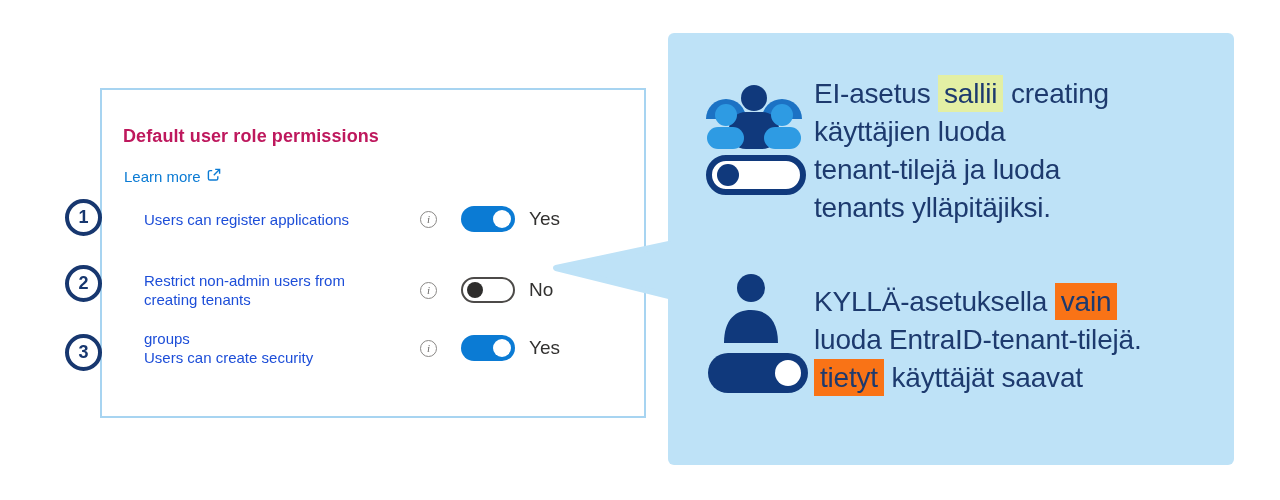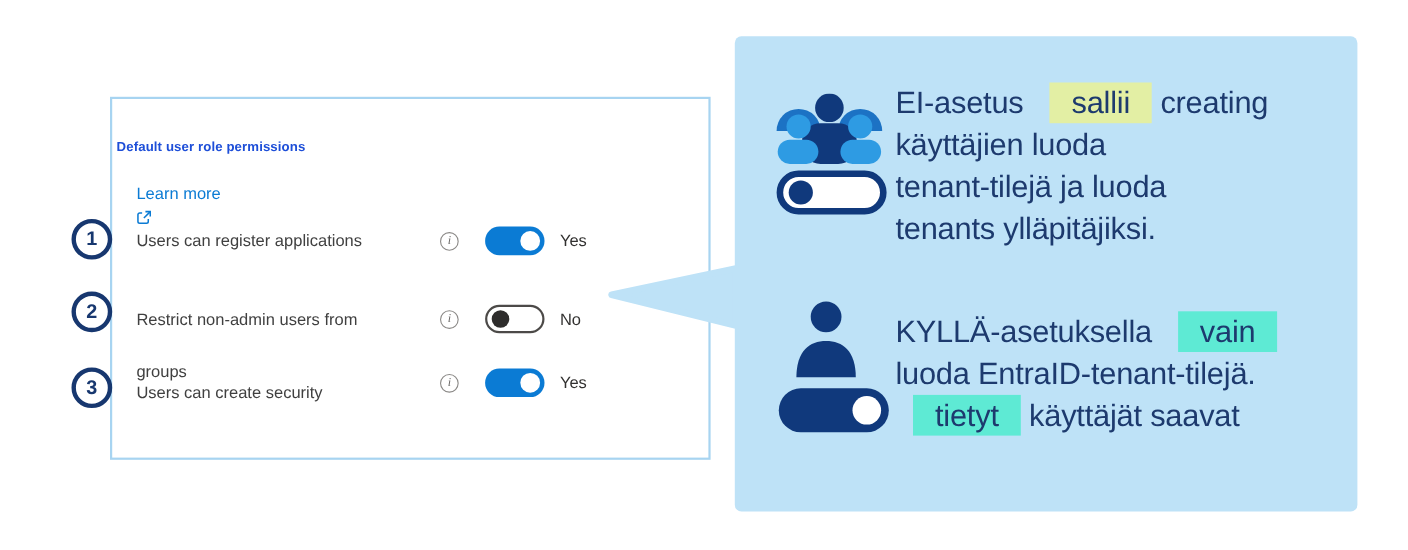--- a/index.html
+++ b/index.html
@@ -9,36 +9,36 @@
     background:#ffffff; overflow:hidden;
     font-family:"Liberation Sans", sans-serif;
   }
 
   
   .panel {
     position:absolute; left:100px; top:88px; width:546px; height:330px;
     background:#ffffff; border:2px solid #a7d4f1; z-index:1;
   }
   .panel-title {
-    position:absolute; left:4px; top:36px;
-    font-size:12px; font-weight:700; color:#1d4ed8; letter-spacing:0.1px;
+    position:absolute; left:21px; top:36px;
+    font-size:18px; font-weight:700; color:#be185d; letter-spacing:0.1px;
   }
   .learn-more {
     position:absolute; left:22px; top:78px;
-    display:flex; align-items:flex-start; gap:6px;
-    font-size:15px; color:#0b7bd4; text-decoration:none; cursor:pointer;flex-direction:column;
+    display:flex; align-items:center; gap:6px;
+    font-size:15px; color:#0b7bd4; text-decoration:none; cursor:pointer;
   }
   .perm-row {
     position:absolute; left:22px; display:flex; align-items:center;
   }
   .row-1 { top:104px; height:50px; }
   .row-2 { top:172px; height:56px; }
   .row-3 { top:230px; height:56px; }
   .perm-label {
-    width:276px; font-size:15px; line-height:19px; color:#404040;
+    width:276px; font-size:15px; line-height:19px; color:#1d4ed8;margin-left:20px;
   }
   .info-icon {
     width:17px; height:17px; border:1px solid #8a8886; border-radius:50%;
     color:#6b6968; font-size:11px; line-height:15px; text-align:center;
     font-style:italic; font-family:"Liberation Serif", serif;
     flex:0 0 auto; margin-right:24px; cursor:pointer;
   }
   .toggle {
     position:relative; width:54px; height:26px; border-radius:13px;
     flex:0 0 auto; margin-right:14px; cursor:pointer;
@@ -46,21 +46,21 @@
   .toggle.on { background:#0b7bd4; }
   .toggle.on .knob {
     position:absolute; right:4px; top:4px; width:18px; height:18px;
     border-radius:50%; background:#ffffff;
   }
   .toggle.off { background:#ffffff; border:2px solid #4c4a48; }
   .toggle.off .knob {
     position:absolute; left:4px; top:3px; width:16px; height:16px;
     border-radius:50%; background:#2e2d2c;
   }
-  .state-label { font-size:15px; color:#323130; }
+  .state-label { font-size:19px; color:#323130; }
 
   
   .num-circle {
     position:absolute; left:65px; width:37px; height:37px;
     background:#ffffff; border:4px solid #17376f; border-radius:50%;
     display:flex; align-items:center; justify-content:center;
     font-size:18px; font-weight:700; color:#17376f; z-index:3;
   }
   .num-1 { top:199px; } .num-2 { top:265px; } .num-3 { top:334px; }
 
@@ -71,23 +71,23 @@
   }
   .bubble-tail { position:absolute; left:552px; top:241px; z-index:2; }
 
   .callout-text {
     position:absolute; width:420px;
     font-size:28px; line-height:38px; color:#1d3a6e; letter-spacing:-0.2px;
   }
   .text-1 { left:146px; top:42px; }
   .text-2 { left:146px; top:250px; }
   .callout-text .b { font-weight:400; }
-  .hl { padding:3px 20px; -webkit-box-decoration-break:clone; box-decoration-break:clone;margin-left:16px; }
+  .hl { padding:3px 6px; -webkit-box-decoration-break:clone; box-decoration-break:clone; }
   .hl-green { background:#e3efa4; }
-  .hl-pink  { background:#5eead4; }
+  .hl-pink  { background:#f97316; }
 
   .icon-people  { position:absolute; left:34px;  top:52px; }
   .icon-person  { position:absolute; left:50px;  top:240px; }
 
   .big-toggle {
     position:absolute; width:100px; height:40px; border-radius:20px;
   }
   .big-toggle.off {
     left:38px; top:122px; background:#ffffff; border:6px solid #10397c;
   }
@@ -129,20 +129,21 @@
       <span class="info-icon">i</span>
       <div class="toggle on">
           <div class="knob"></div>
         </div>
       <span class="state-label">Yes</span>
     </div>
 
     <div class="perm-row row-2">
       <div class="perm-label">
         <div>Restrict non-admin users from</div>
+        <div>creating tenants</div>
       </div>
       <span class="info-icon">i</span>
       <div class="toggle off">
           <div class="knob"></div>
         </div>
       <span class="state-label">No</span>
     </div>
 
     <div class="perm-row row-3">
       <div class="perm-label">

